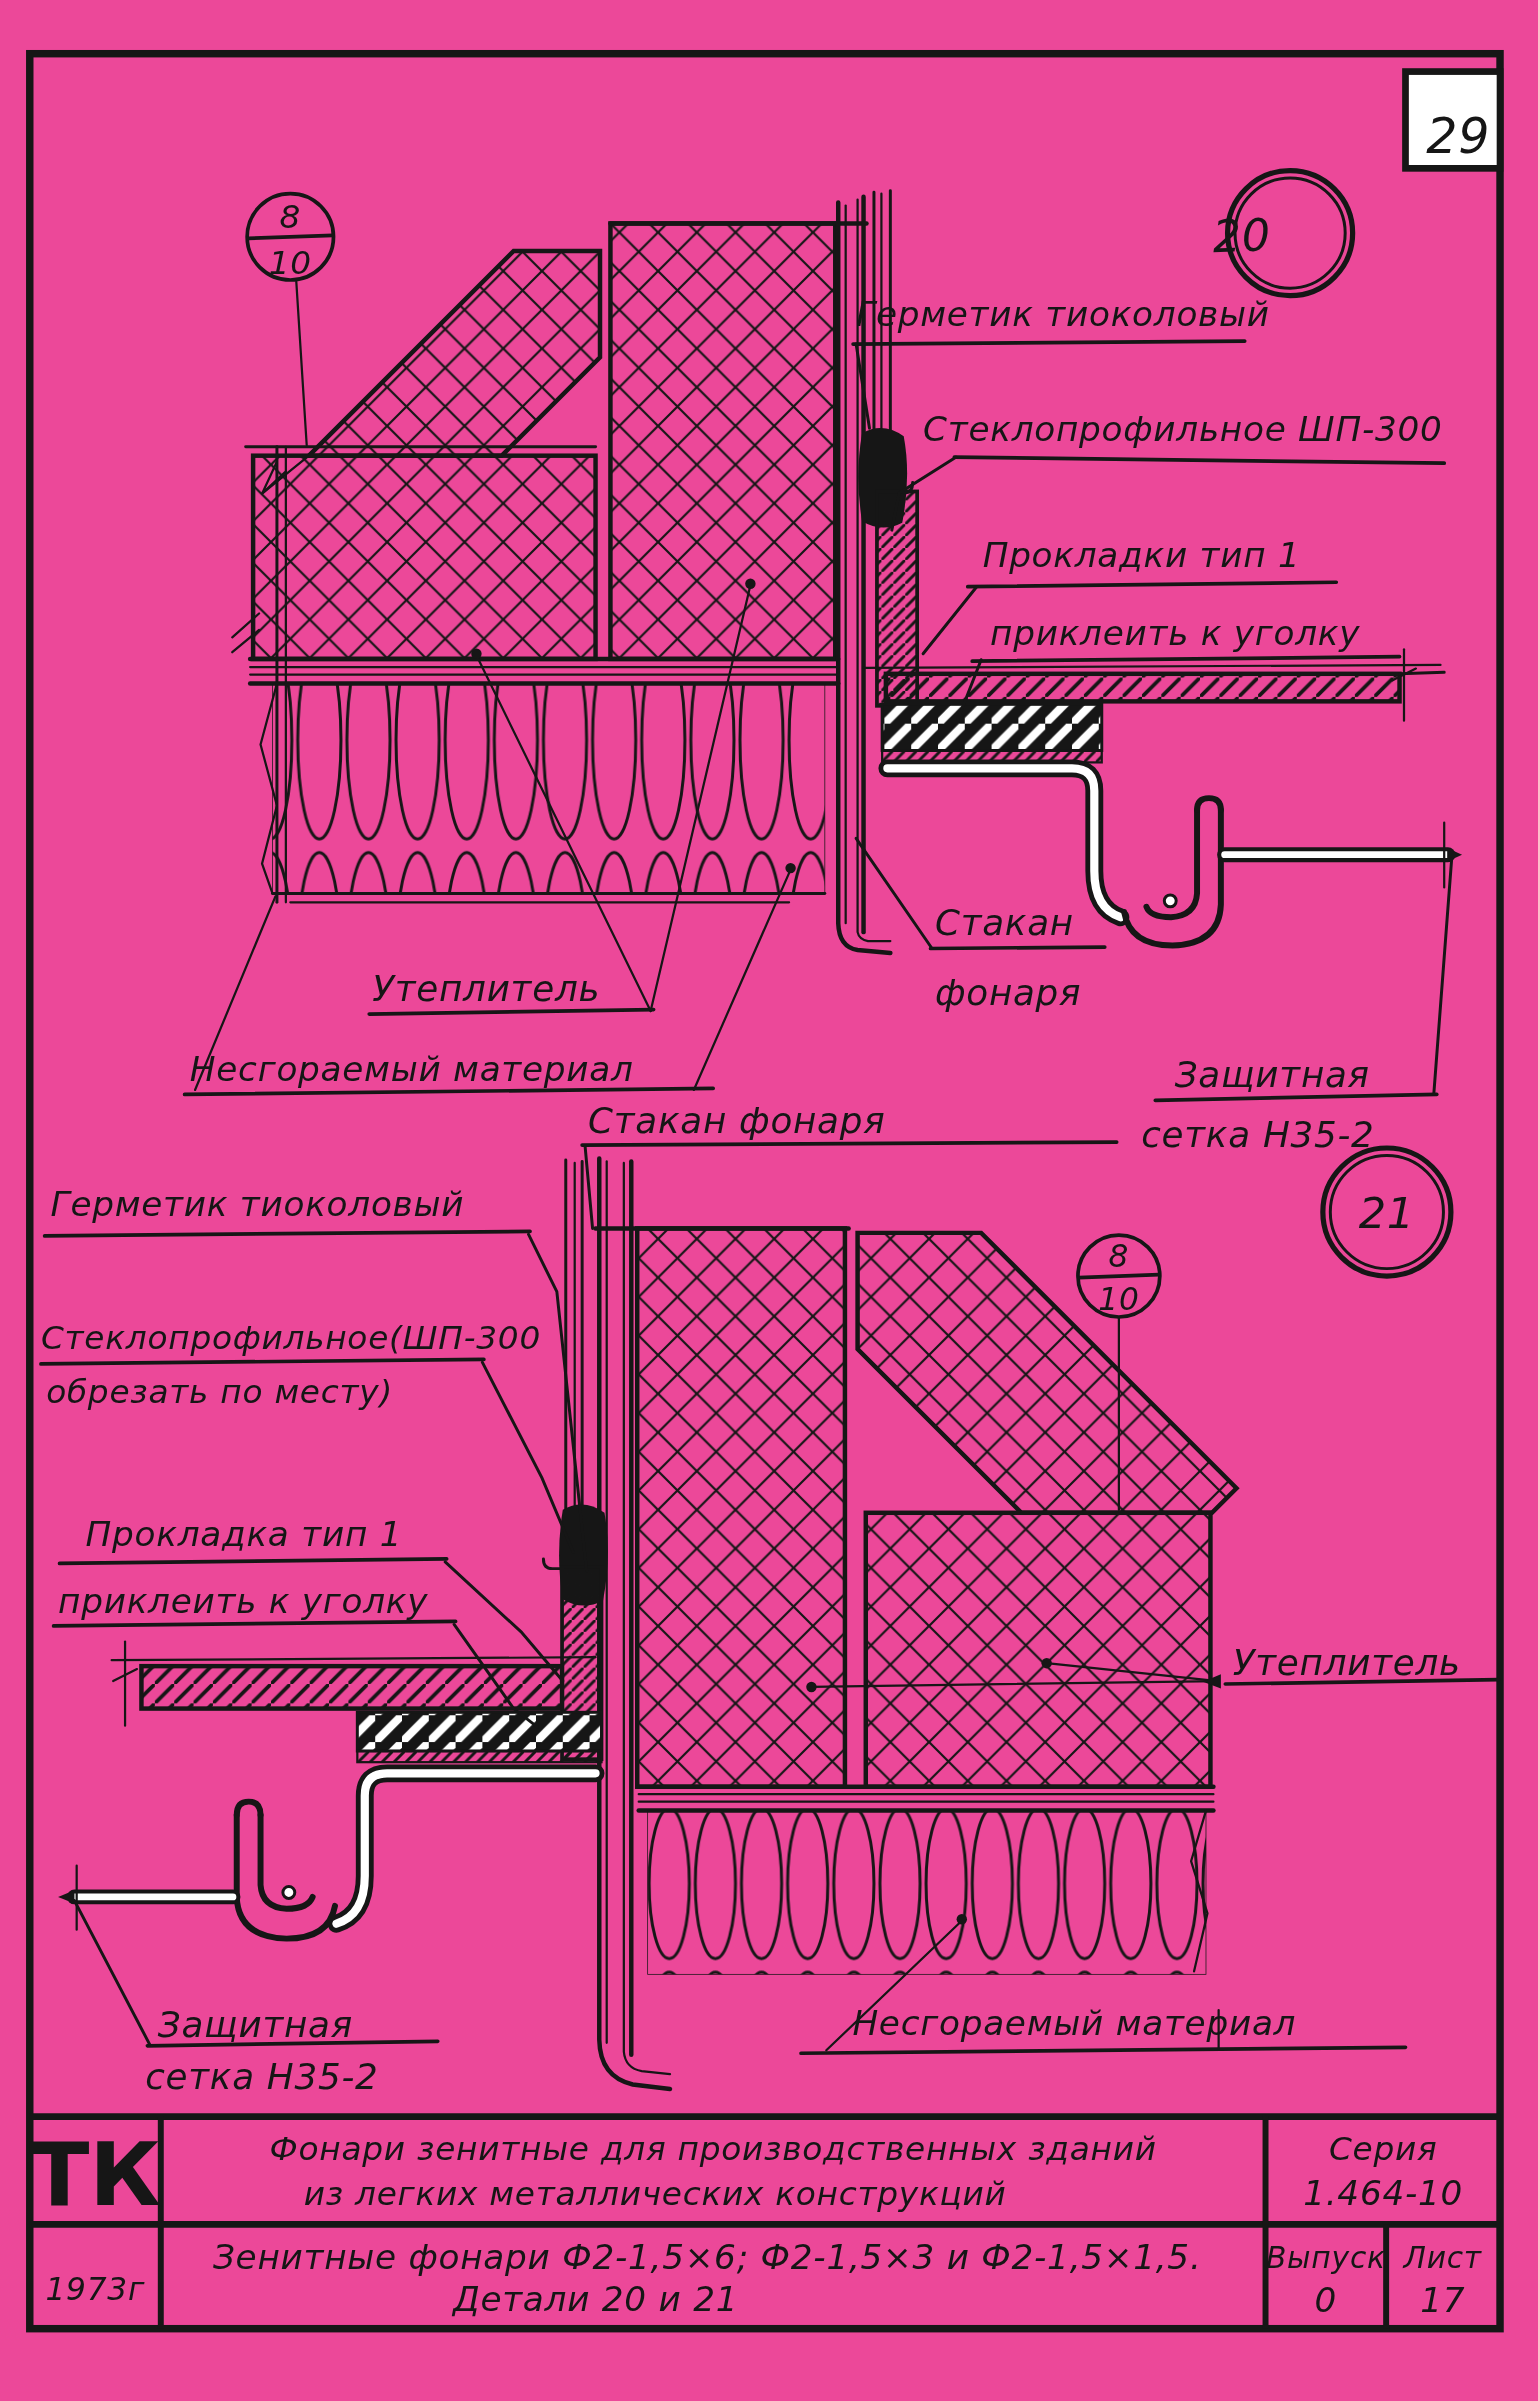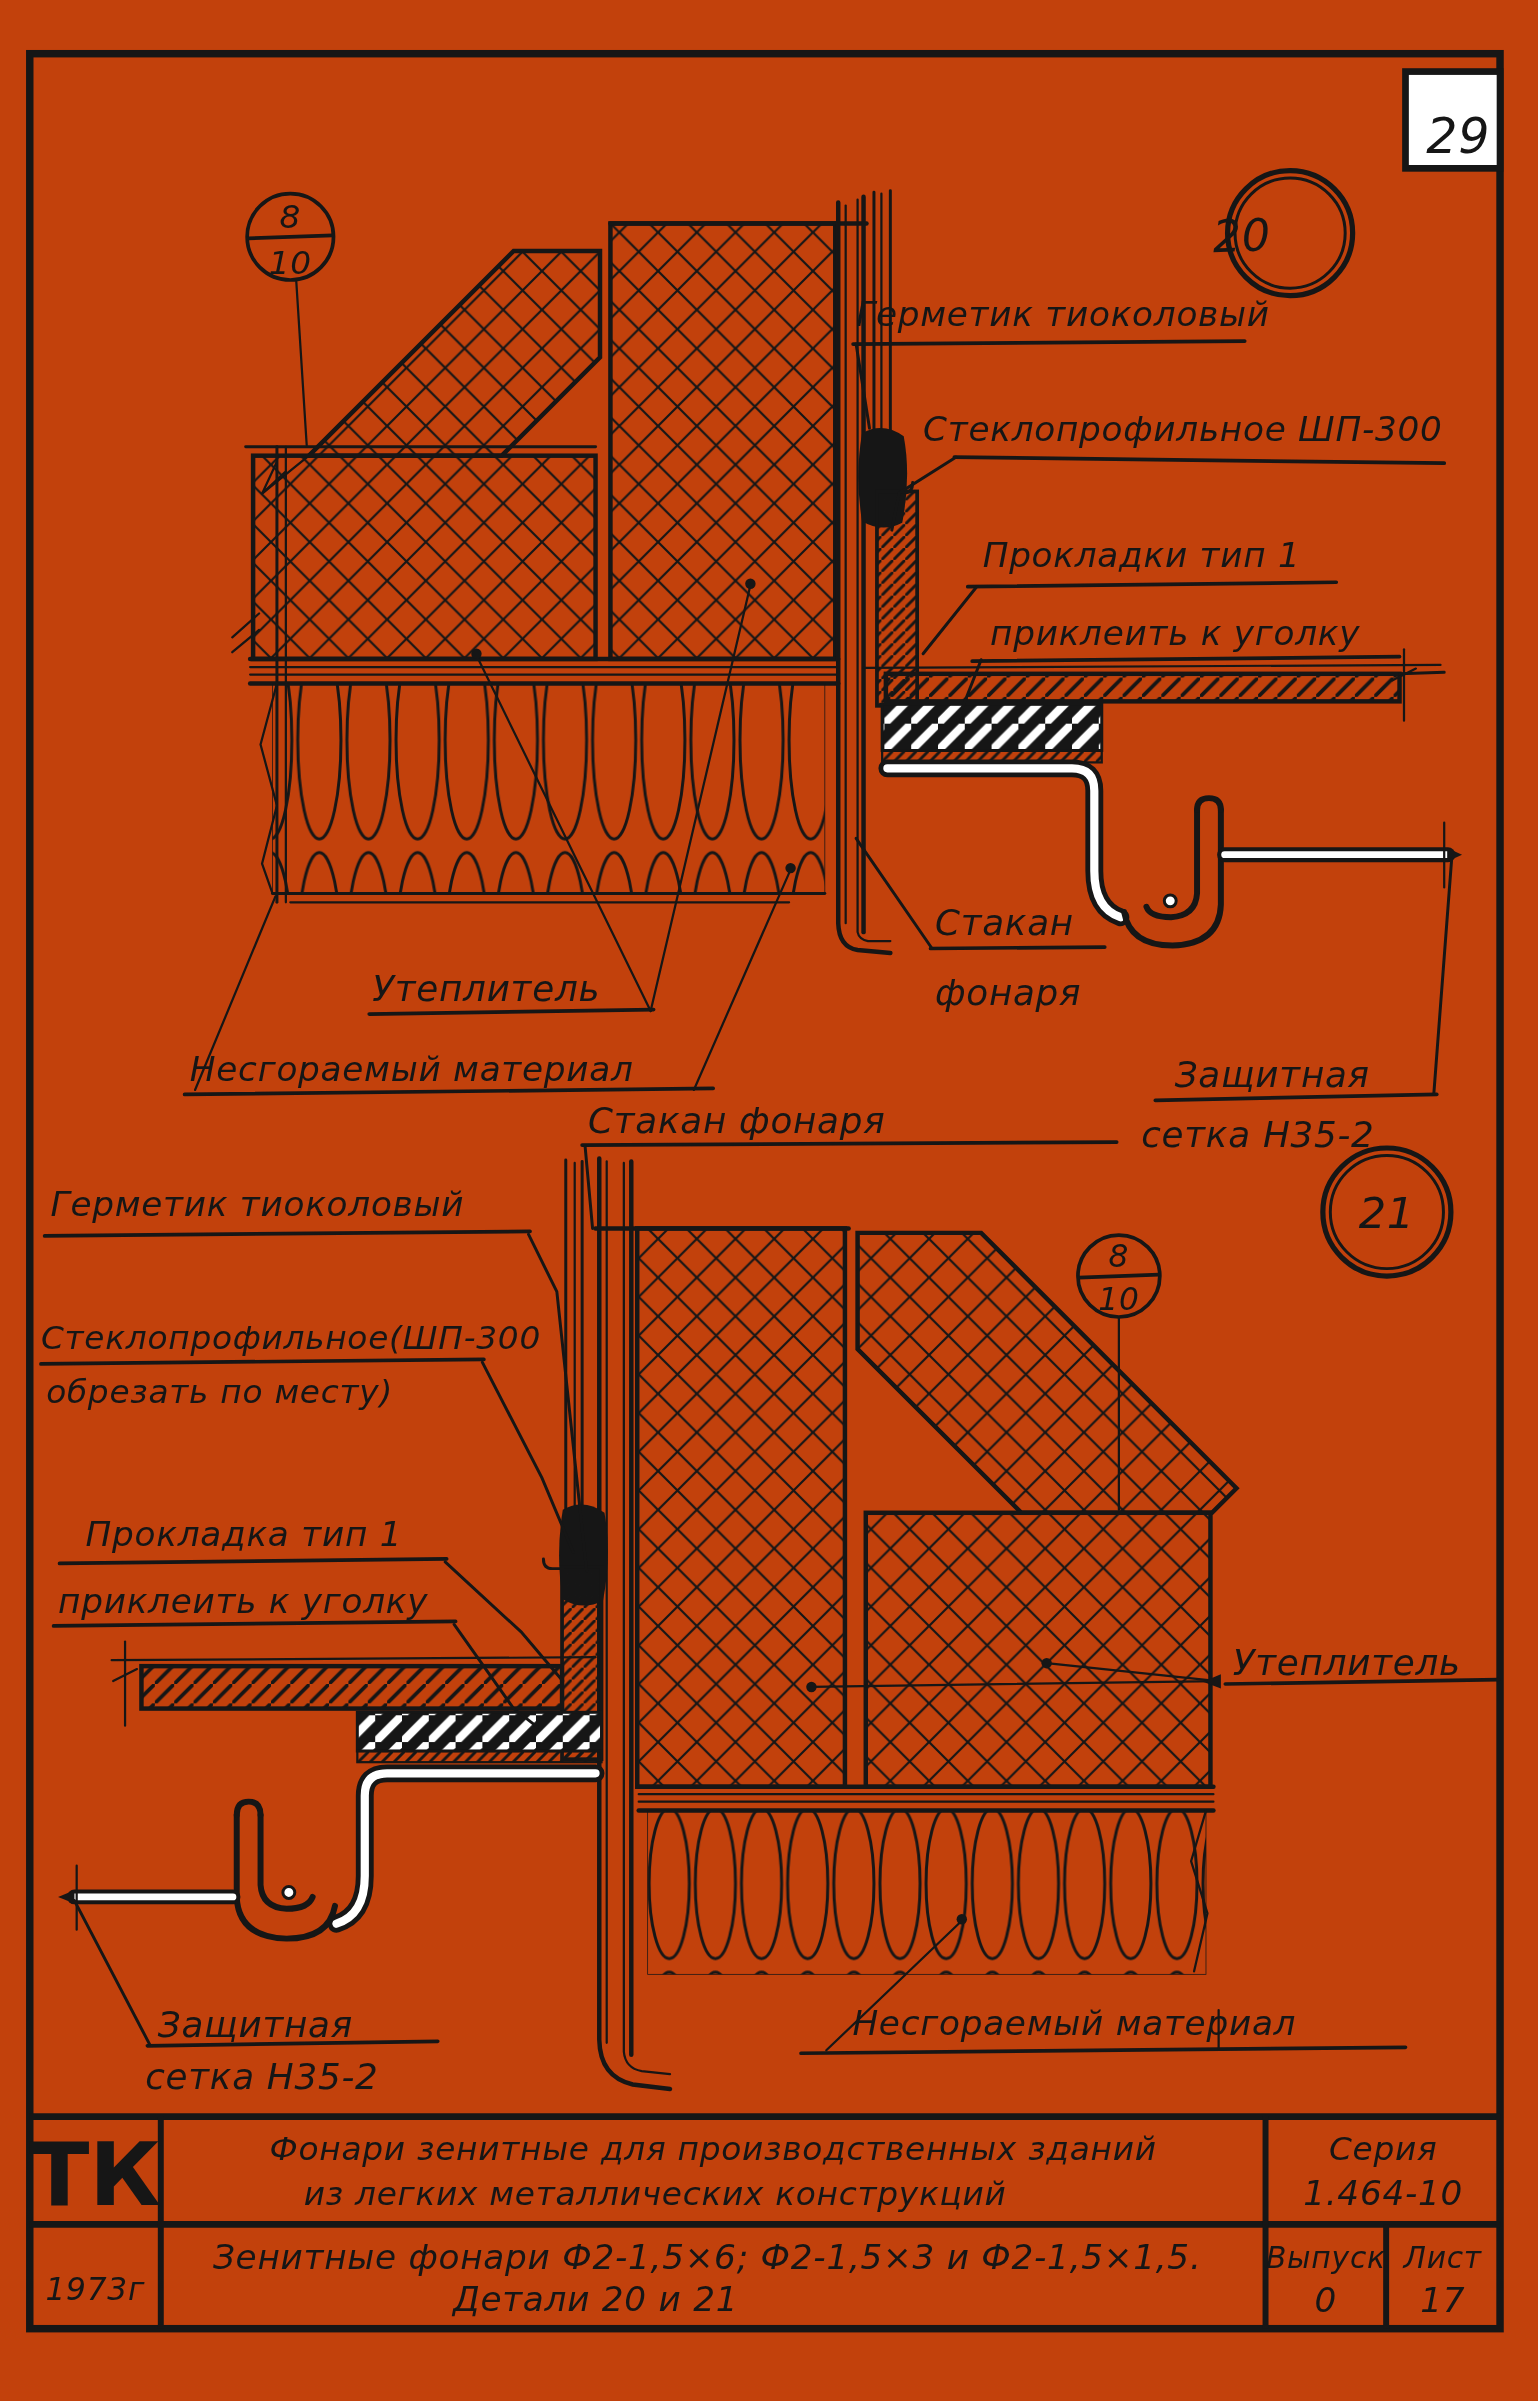--- a/index.html
+++ b/index.html
@@ -1,16 +1,16 @@
 <!DOCTYPE html>
 <html style="font-size:12px"><head>
 <meta charset="utf-8">
 <style>
   html,body{margin:0;padding:0;background:#e8e6e0;}
-  .sheet{position:relative;width:1538px;height:2401px;background:#c2410c;overflow:hidden;}
+  .sheet{position:relative;width:1538px;height:2401px;background:#ec4899;overflow:hidden;}
   svg{position:absolute;left:0;top:0;}
   text{fill:#161616;}
   .hw{font-family:"DejaVu Sans",sans-serif;font-style:italic;letter-spacing:1px;}
   .blk{font-family:"DejaVu Sans",sans-serif;font-weight:bold;}
 </style>
 </head>
 <body>
 
 <div class="sheet">
 <svg width="1538" height="2401" viewBox="0 0 2066 3225">

